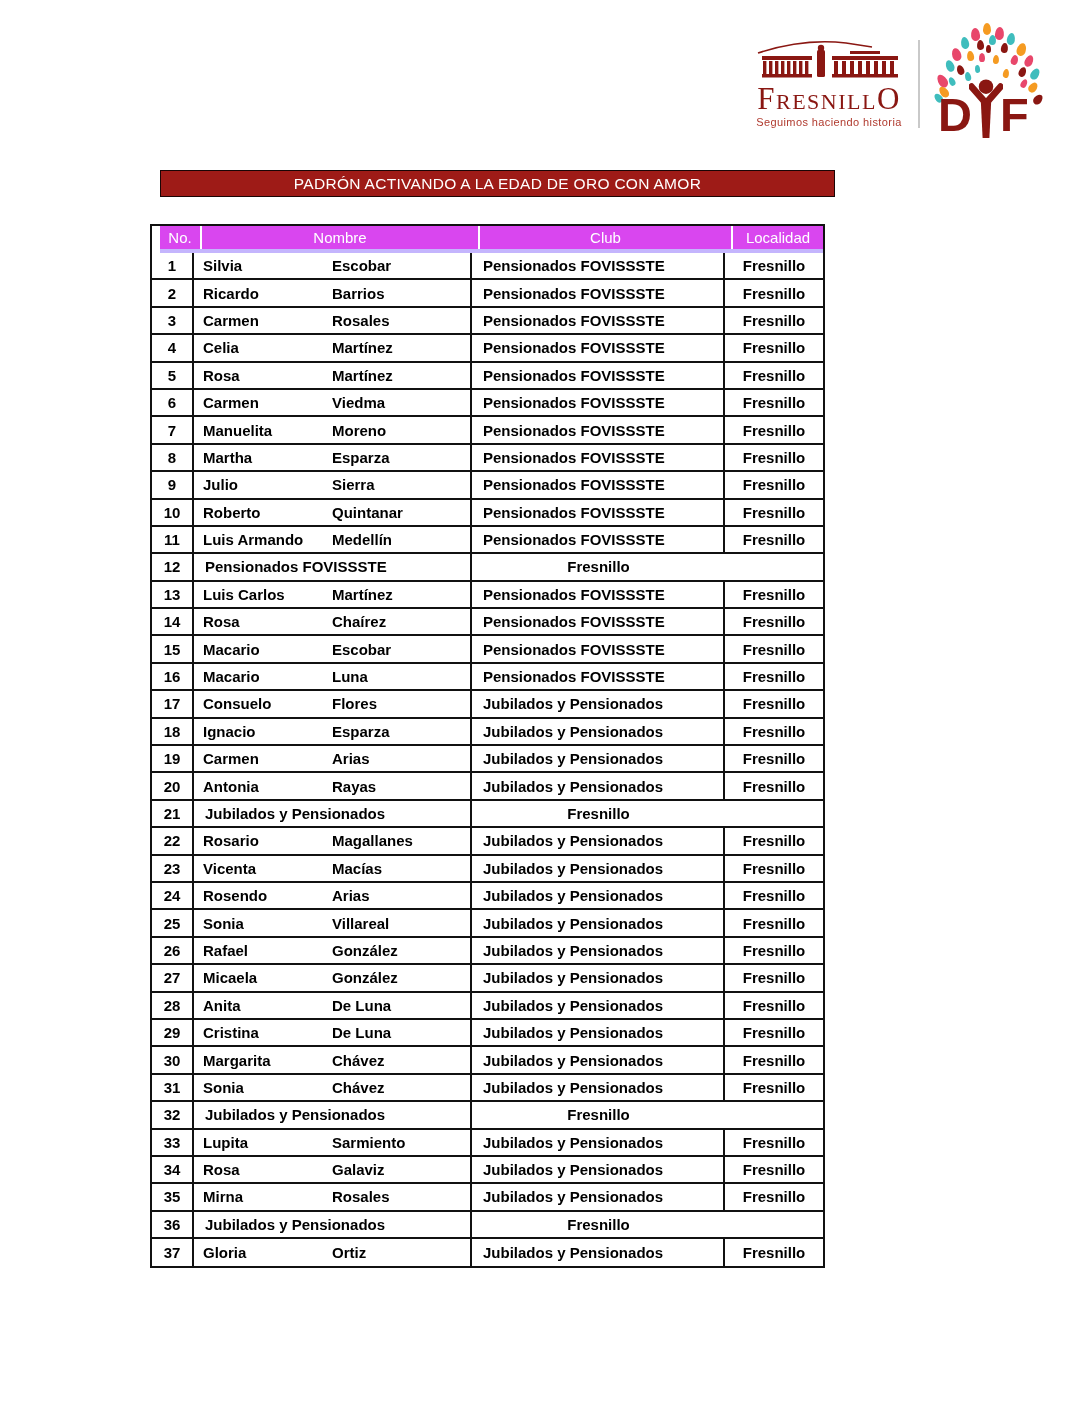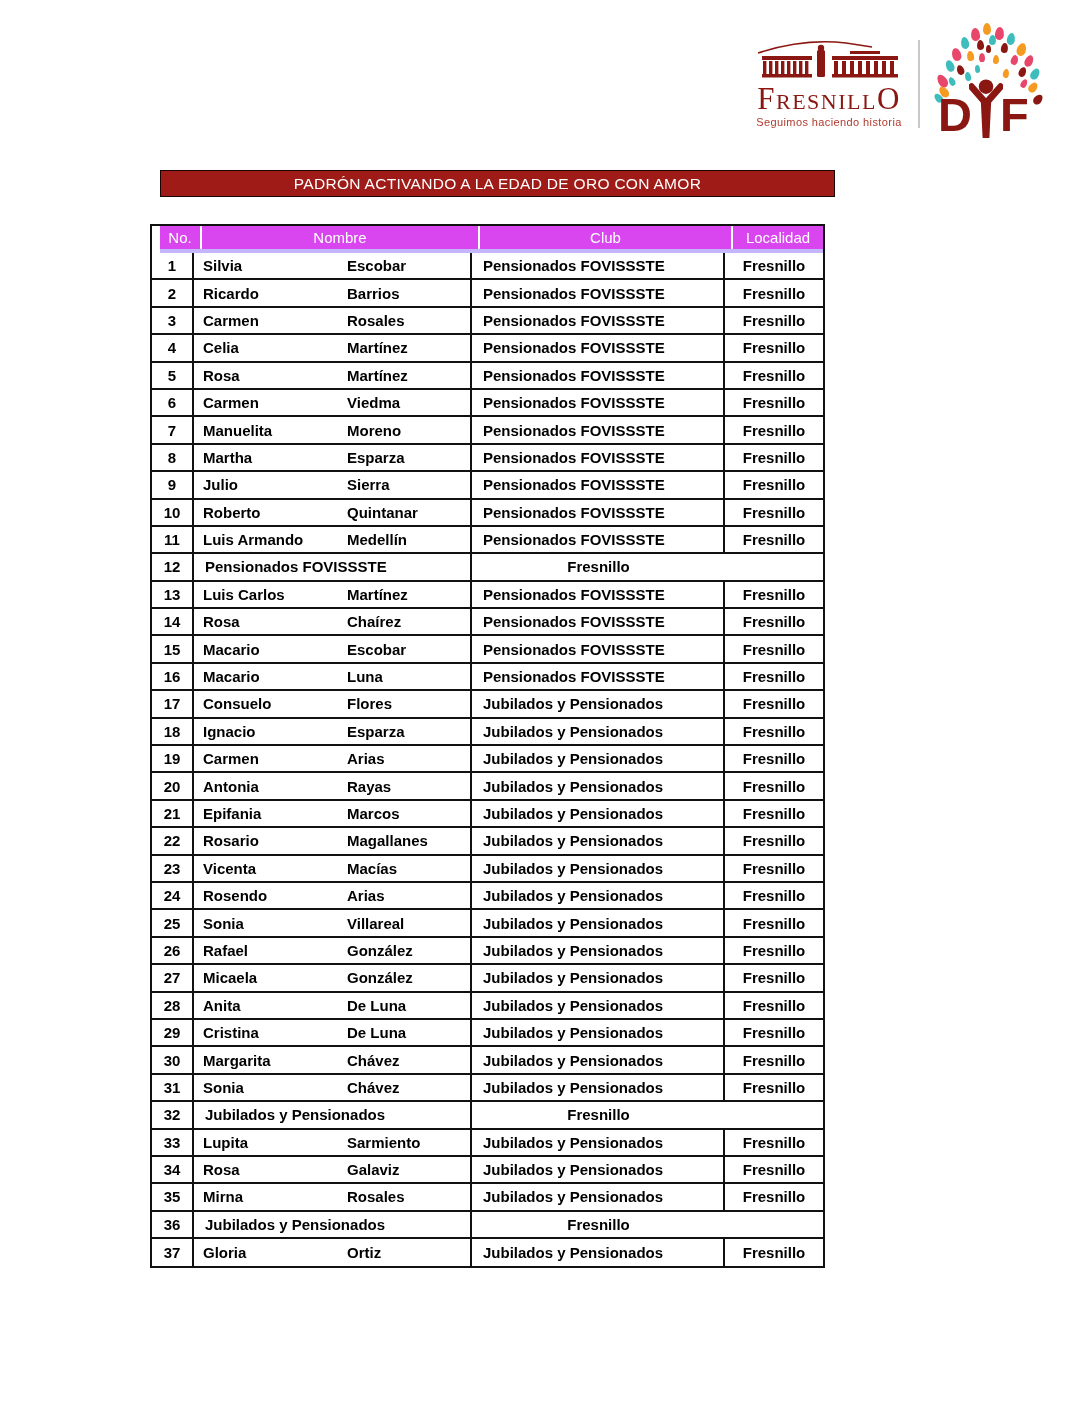--- a/index.html
+++ b/index.html
@@ -43,21 +43,21 @@
   }
   .t-head .h { display:flex; align-items:center; justify-content:center; border-right:2px solid #ffffff; }
   .t-head .h:last-child { border-right:none; }
 
   .t-row { display:grid; grid-template-columns:42px 278px 253px 1fr; height:27.4px; border-bottom:2px solid #111111; }
   .t-row:last-child { border-bottom:none; }
   .t-row .c { display:flex; align-items:center; border-right:2px solid #111111;
               font-size:15px; font-weight:700; color:#000000; overflow:hidden; white-space:nowrap; }
   .t-row .c:last-child { border-right:none; }
   .c-no  { justify-content:center; }
-  .c-name .fn { padding-left:9px; width:153px; flex:none; }
+  .c-name .fn { padding-left:9px; width:138px; flex:none; }
   .c-name .ln { flex:1; }
   .c-club { padding-left:11px; }
   .c-loc { justify-content:center; }
 </style>
 </head>
 <body>
 
 <div id="page">
 
   <div class="fresnillo-logo">
@@ -321,24 +321,20 @@
           <div class="c c-no">20</div>
           <div class="c c-name">
             <span class="fn">Antonia</span>
             <span class="ln">Rayas</span>
           </div>
           <div class="c c-club">Jubilados y Pensionados</div>
           <div class="c c-loc">Fresnillo</div>
         </div>
         <div class="t-row">
           <div class="c c-no">21</div>
-          <div class="c c-name">
-            <span class="fn">Epifania</span>
-            <span class="ln">Marcos</span>
-          </div>
           <div class="c c-club">Jubilados y Pensionados</div>
           <div class="c c-loc">Fresnillo</div>
         </div>
         <div class="t-row">
           <div class="c c-no">22</div>
           <div class="c c-name">
             <span class="fn">Rosario</span>
             <span class="ln">Magallanes</span>
           </div>
           <div class="c c-club">Jubilados y Pensionados</div>

